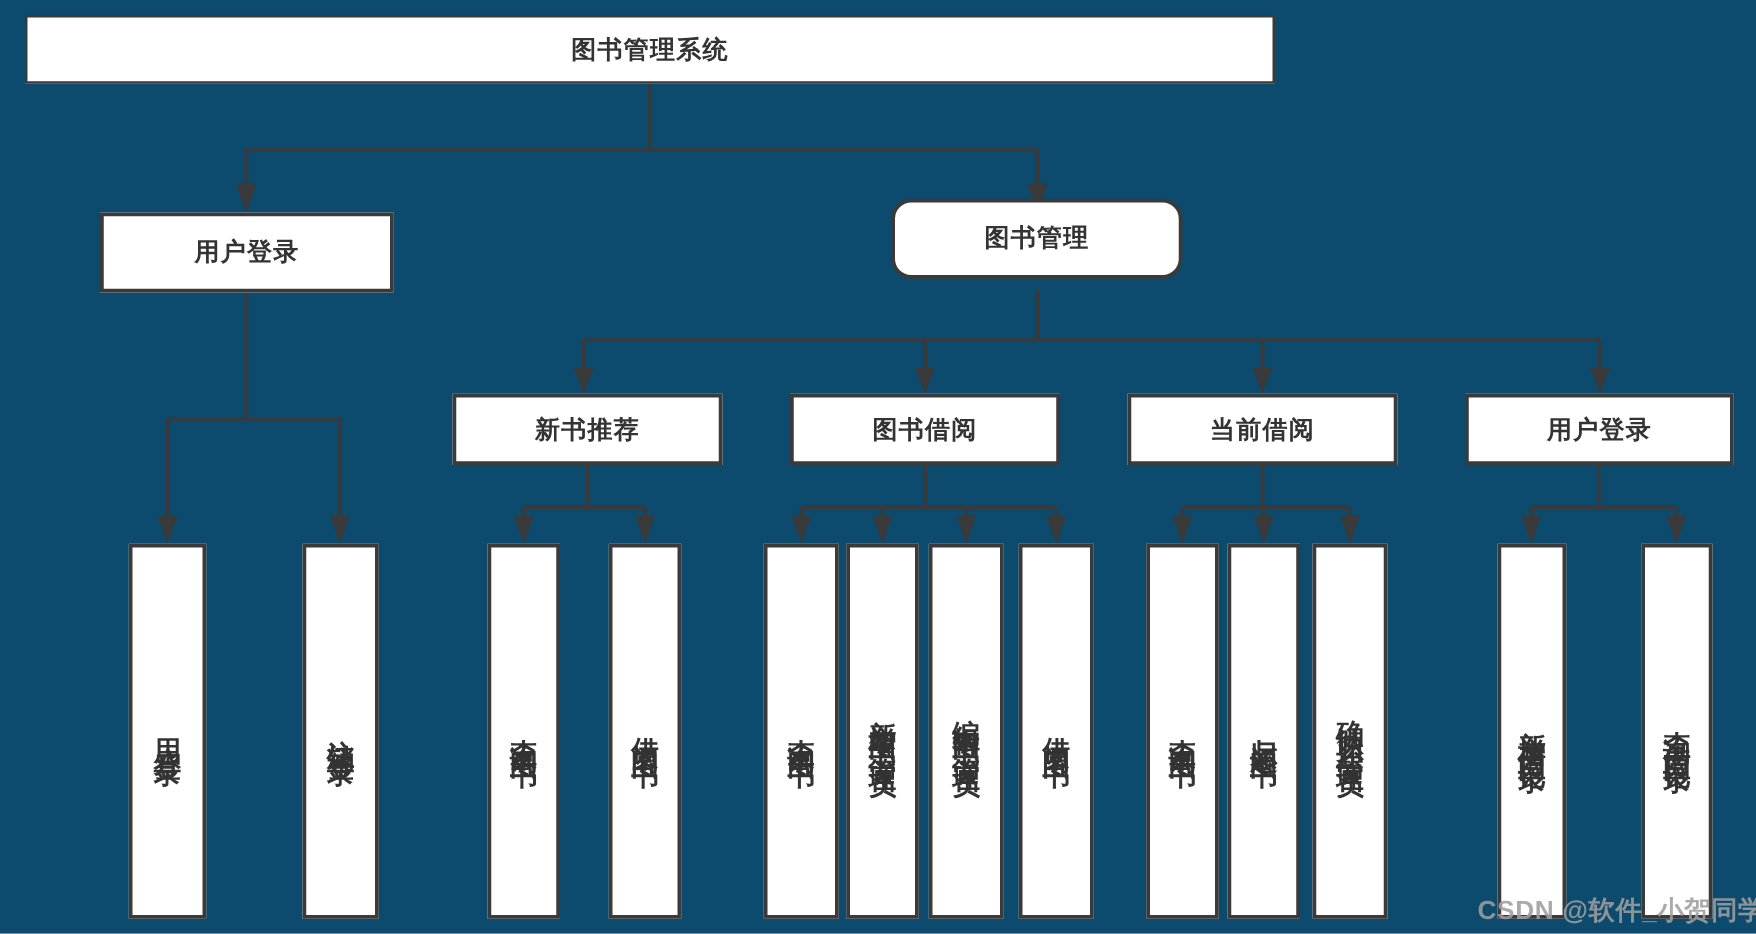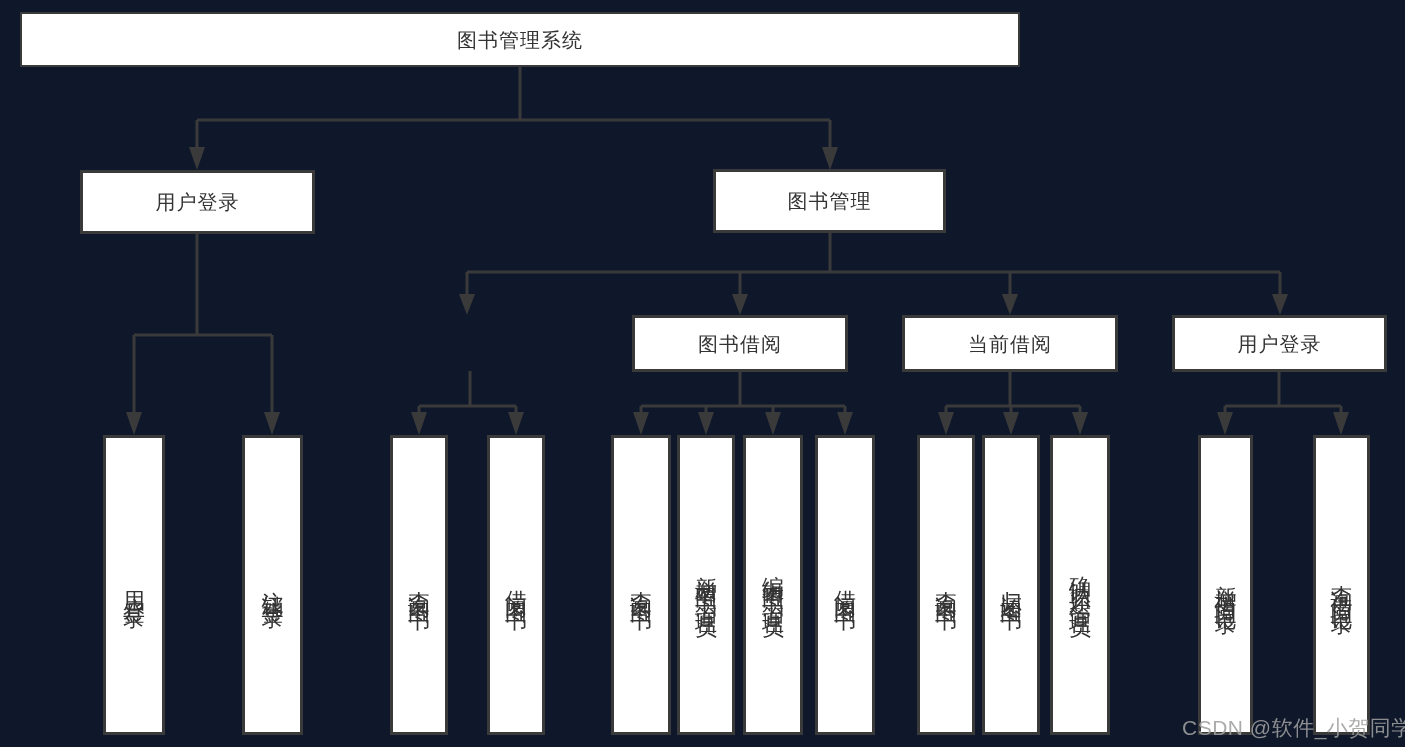--- a/index.html
+++ b/index.html
@@ -1,21 +1,22 @@
 <!DOCTYPE html>
 <html><head>
 <meta charset="utf-8">
 <style>
   html,body{margin:0;padding:0;background:#ffffff;}
   #canvas{
     position:relative;
     width:1405px;height:747px;
-    background:#0f172a;
+    background:#0c4a6e;
     font-family:"Liberation Sans","DejaVu Sans",sans-serif;
     overflow:hidden;
+    font-weight:bold;
   }
   #connectors{position:absolute;left:0;top:0;width:1405px;height:747px;z-index:1;}
   .node{
     position:absolute;
     box-sizing:border-box;
     background:#ffffff;
     border:3px solid #3a3a3a;
     color:#333333;
     display:flex;
     align-items:center;
@@ -100,22 +101,23 @@
       <polygon points="1003,412 1019,412 1011,435"></polygon>
       <polygon points="1072,412 1088,412 1080,435"></polygon>
       <polygon points="1217,412 1233,412 1225,435"></polygon>
       <polygon points="1333,412 1349,412 1341,435"></polygon>
     </g>
   </svg>
 
   <div class="node h root" style="left:20px;top:12px;width:1000px;height:55px;">图书管理系统</div>
 
   <div class="node h" style="left:80px;top:170px;width:235px;height:64px;">用户登录</div>
-  <div class="node h" style="left:713px;top:169px;width:233px;height:64px;">图书管理</div>
+  <div class="node h" style="left:713px;top:159px;width:233px;height:64px;border-radius:16px;">图书管理</div>
 
+  <div class="node h" style="left:362px;top:315px;width:216px;height:57px;">新书推荐</div>
   <div class="node h" style="left:632px;top:315px;width:216px;height:57px;">图书借阅</div>
   <div class="node h" style="left:902px;top:315px;width:216px;height:57px;">当前借阅</div>
   <div class="node h" style="left:1172px;top:315px;width:215px;height:57px;">用户登录</div>
 
   <div class="node leaf" style="left:103px;top:435px;width:62px;height:300px;">用户登录</div>
   <div class="node leaf" style="left:242px;top:435px;width:61px;height:300px;">注销登录</div>
 
   <div class="node leaf" style="left:390px;top:435px;width:58px;height:300px;">查询图书</div>
   <div class="node leaf" style="left:487px;top:435px;width:58px;height:300px;">借阅图书</div>
 

